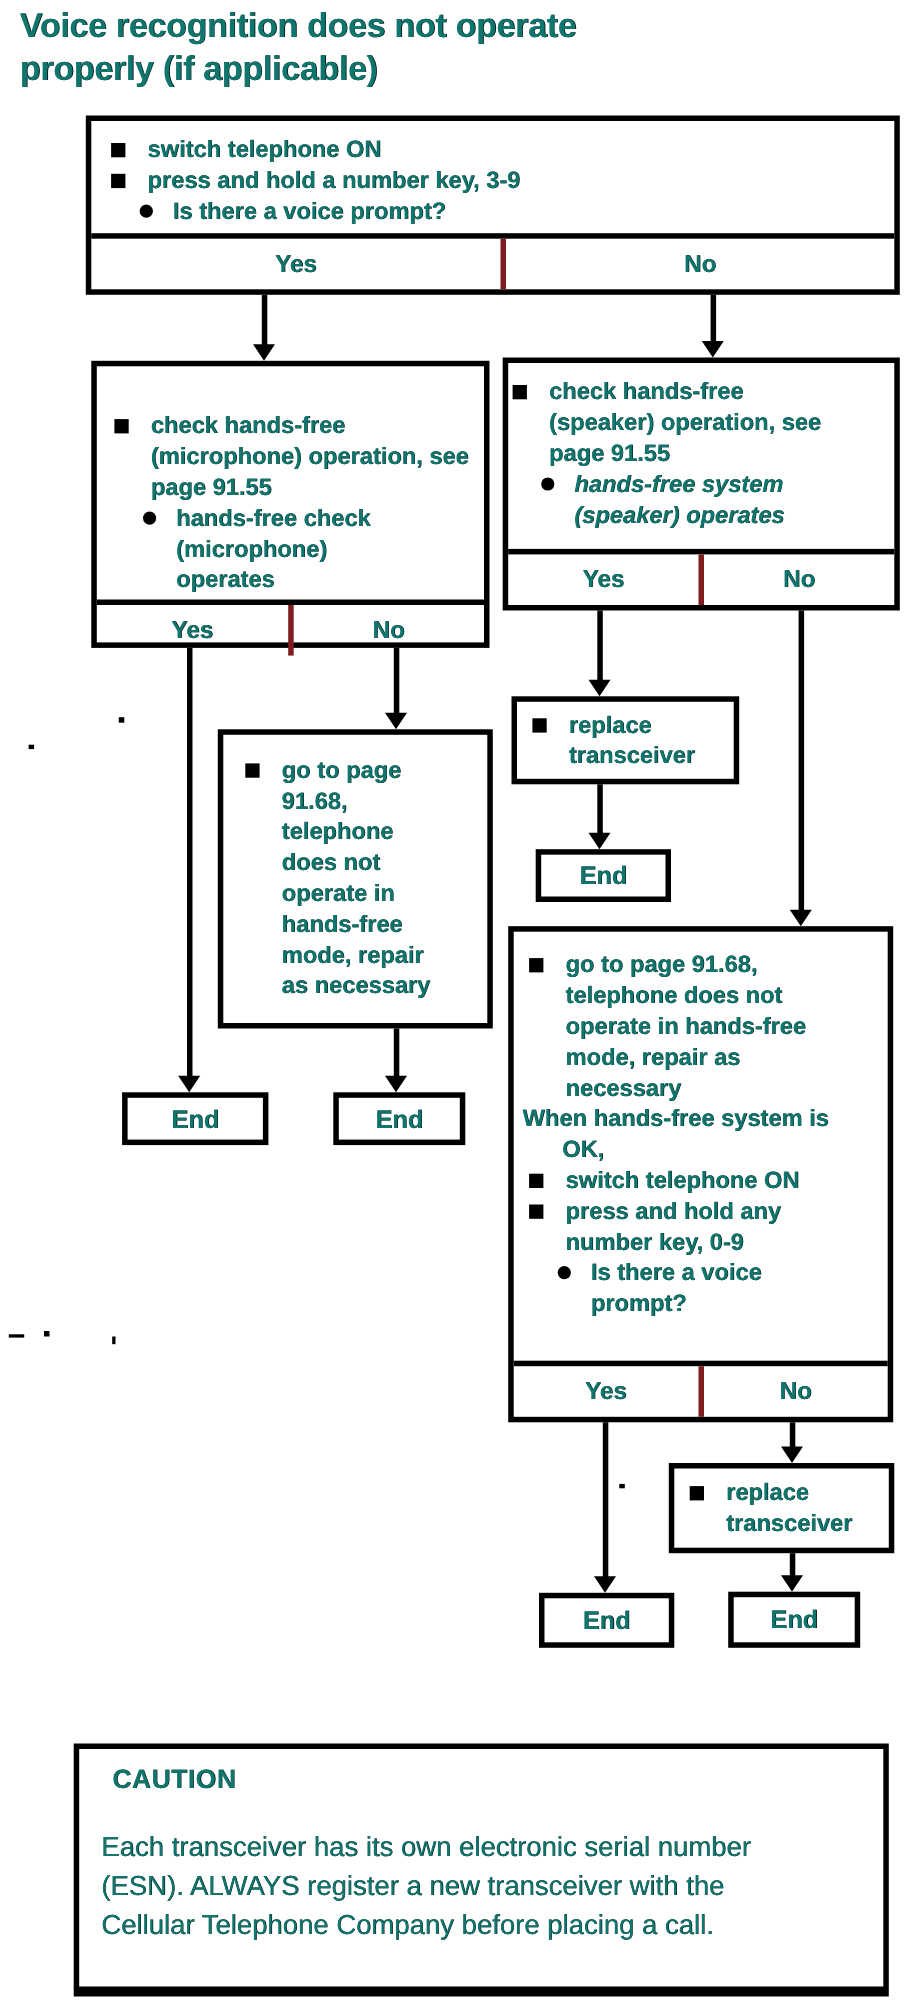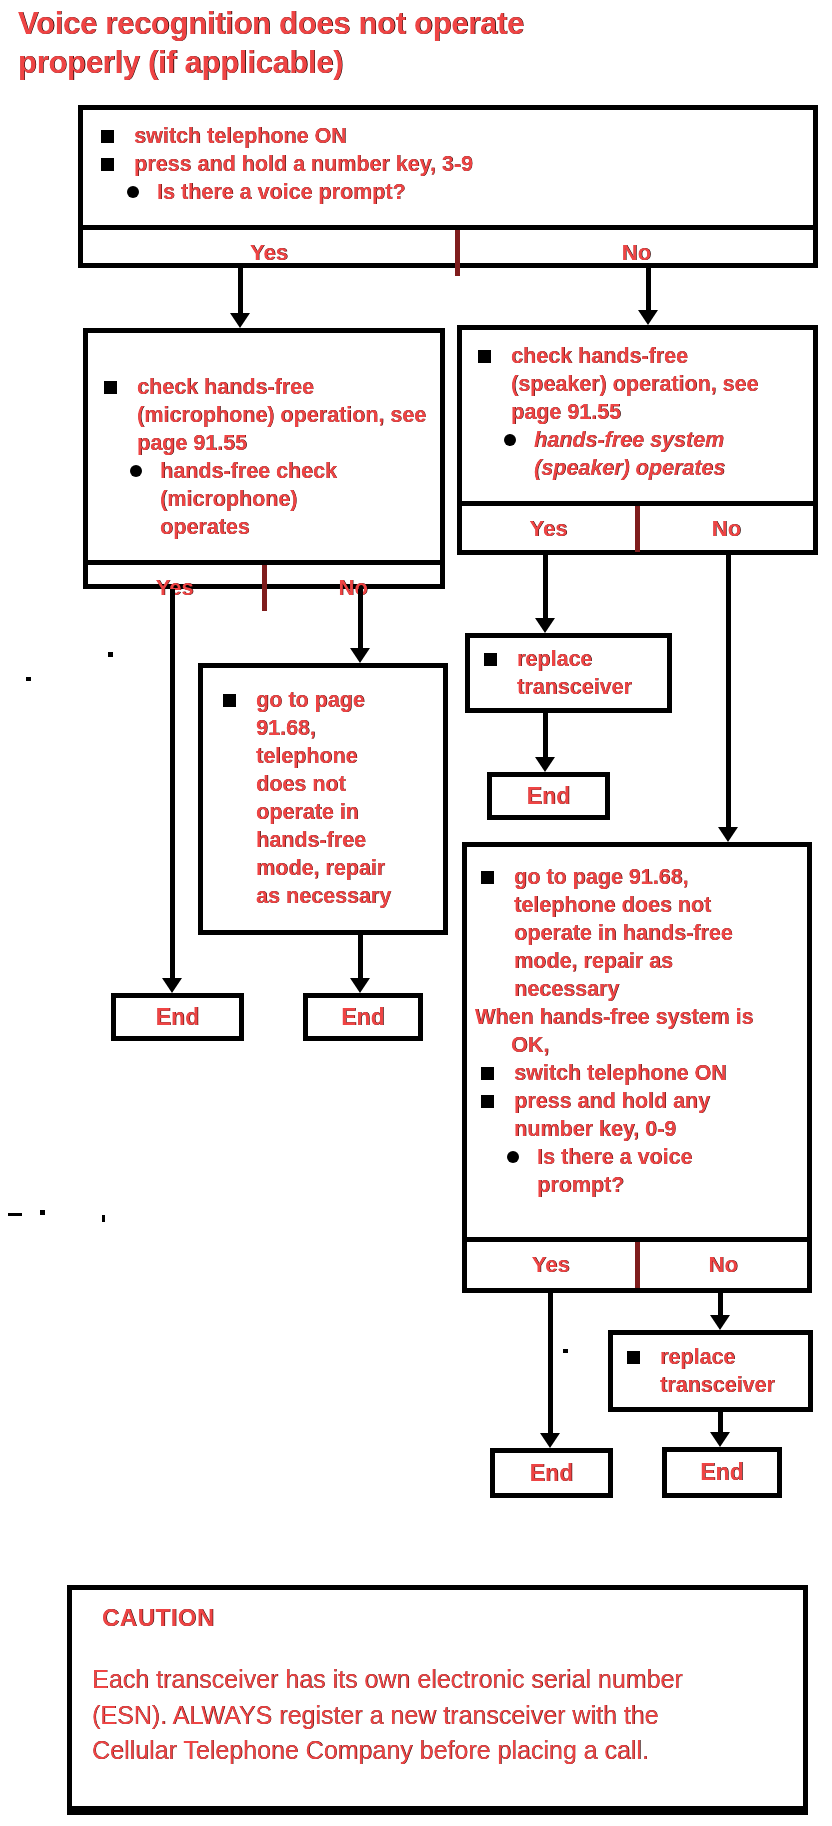--- a/index.html
+++ b/index.html
@@ -1,31 +1,31 @@
 <!DOCTYPE html>
 <html><head>
 <meta charset="utf-8">
 <style>
   html,body{margin:0;padding:0;background:#fff;}
-  .page{position:relative;width:832px;height:1826px;background:#fff;color:#ef4444;
+  .page{position:relative;width:832px;height:1826px;background:#fff;color:#0f766e;
         font-family:"Liberation Sans",sans-serif;font-weight:700;overflow:hidden;}
   .title{position:absolute;left:18px;top:4px;width:620px;font-size:31px;line-height:1.27;
          letter-spacing:-0.3px;text-shadow:0.6px 0 0 #000;}
   .box{position:absolute;border:5px solid #000;box-sizing:border-box;background:#fff;
        display:flex;flex-direction:column;}
   .bbody{flex:1 1 auto;padding:12px 8px 4px 18px;font-size:21.5px;line-height:28px;
          text-shadow:0.4px 0 0 #000;}
   .li{display:flex;align-items:flex-start;}
   .li .b{flex:0 0 auto;margin-top:8px;}
   .sq{width:13px;height:13px;background:#000;margin-right:20px;}
   .dot{width:12px;height:12px;border-radius:50%;background:#000;margin-right:18px;}
   .sub{margin-left:26px;}
   .t{display:block;}
   .plain{padding-left:36px;text-indent:-36px;margin-left:-6px;width:280px;}
-  .answers{flex:0 0 46px;border-top:5px solid #000;display:flex;margin-top:15px;}
+  .answers{flex:0 0 46px;border-top:5px solid #000;display:flex;}
   .ans{flex:1 1 0;display:flex;align-items:center;justify-content:center;
        font-size:22px;text-shadow:0.5px 0 0 #000;}
   .ans + .ans{border-left:5px solid #7f1d1d;}
   .endbox{position:absolute;border:5px solid #000;box-sizing:border-box;display:flex;
           align-items:center;justify-content:center;font-size:23px;text-shadow:0.5px 0 0 #000;background:#fff;}
   .vline{position:absolute;width:5px;background:#000;}
   .ahead{position:absolute;width:0;height:0;border-left:10px solid transparent;
          border-right:10px solid transparent;border-top:15px solid #000;}
   .caution{position:absolute;left:67px;top:1585px;width:741px;height:230px;
            border:5px solid #000;border-bottom-width:9px;box-sizing:border-box;
@@ -74,21 +74,21 @@
         <span class="t" style="max-width:215px;">hands-free check (microphone) operates</span>
       </div>
     </div>
     <div class="answers">
       <div class="ans">Yes</div>
       <div class="ans">No</div>
     </div>
   </div>
 
   <div class="box" style="left:457px;top:325px;width:361px;height:230px;">
-    <div class="bbody" style="padding-left:16px;">
+    <div class="bbody" style="padding-left:4px;">
       <div class="li">
         <span class="b sq"></span>
         <span class="t" style="max-width:250px;">check hands-free (speaker) operation, see page 91.55</span>
       </div>
       <div class="li sub">
         <span class="b dot"></span>
         <span class="t" style="max-width:230px;font-style:italic;">hands-free system (speaker) operates</span>
       </div>
     </div>
     <div class="answers">

